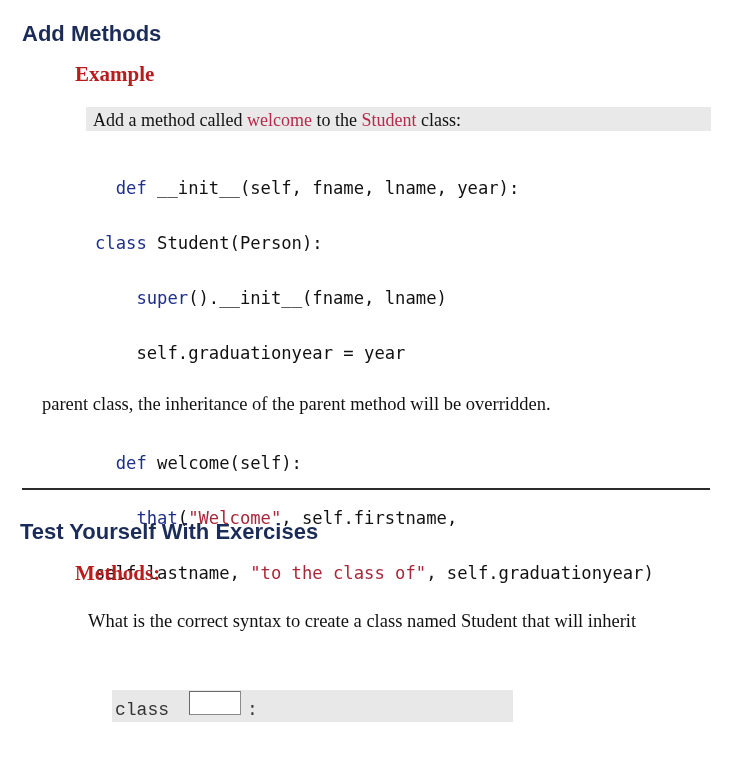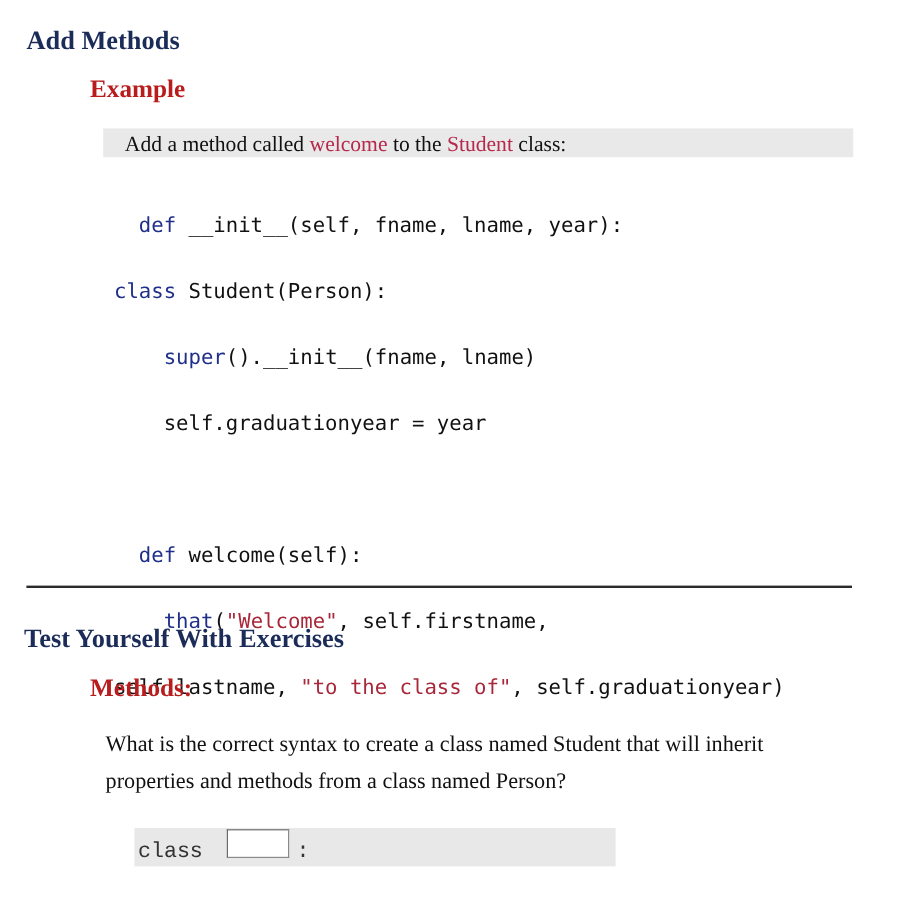--- a/index.html
+++ b/index.html
@@ -10,42 +10,42 @@
     body {
       width: 750px;
       height: 763px;
       position: relative;
       overflow: hidden;
       font-family: "Liberation Serif", serif;
       color: #111111;
     }
     .abs { position: absolute; }
     .h2 {
-      font-family: Liberation Serif, serif;
+      font-family: Liberation Sans, sans-serif;
       font-weight: bold;
       font-size: 22px;
       color: #1b2c59;
       white-space: nowrap;
     }
     .h3 {
       font-family: "Liberation Serif", serif;
       font-weight: bold;
       font-size: 21px;
       color: #b91c1c;
       white-space: nowrap;
     }
     .intro-box {
       left: 86px;
       top: 107px;
       width: 625px;
       height: 24px;
       background: #e9e9ea;
       font-size: 18px;
       line-height: 26px;
-      padding-left: 18px;
+      padding-left: 7px;
       box-sizing: border-box;
       white-space: nowrap;
     }
     .hl { color: #b5294b; }
     .code {
       font-family: "DejaVu Sans Mono", monospace;
       font-size: 17.2px;
       line-height: 27.5px;
       white-space: pre;
       color: #111111;
@@ -118,29 +118,29 @@
 <div><span class="kw">class</span><span> Student(Person):</span></div>
 <div><span>    </span><span class="kw">super</span><span>().__init__(fname, lname)</span></div>
 <div><span>    </span><span>self.graduationyear = year</span></div>
 <div> </div>
 <div><span>  </span><span class="kw">def</span><span> welcome(self):</span></div>
 <div><span>    </span><span class="kw">that</span><span>(</span><span class="str">"Welcome"</span><span>, self.firstname,</span></div>
 <div><span>self.lastname, </span><span class="str">"to the class of"</span><span>, self.graduationyear)</span></div>
 </div>
 
 <div class="abs para" style="left:42px; top:389px; white-space:nowrap;">
+  <div>parent class, the inheritance of the parent method will be overridden.</div>
 </div>
 
 <div class="abs rule"></div>
 
 <div class="abs h2" style="left:20px; top:519px;">Test Yourself With Exercises</div>
 
 <div class="abs h3" style="left:75px; top:561px;">Methods:</div>
 
 <div class="abs para" style="left:88px; top:606px; white-space:nowrap;">
   <div>What is the correct syntax to create a class named Student that will inherit</div>
-  <div>properties and methods from a class named Person?</div>
 </div>
 
 <div class="abs answer-box"></div>
 <div class="abs answer-kw">class</div>
 <input class="abs answer-input" type="text" value="" style="">
 <div class="abs answer-colon">:</div>
 
 </body></html>

